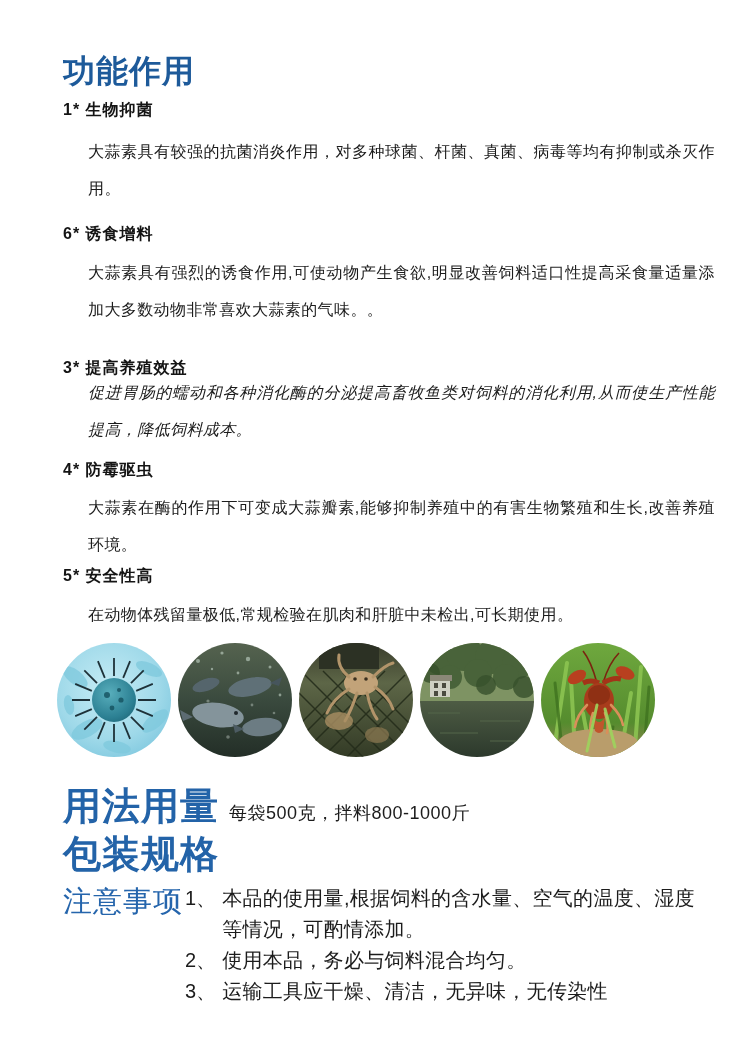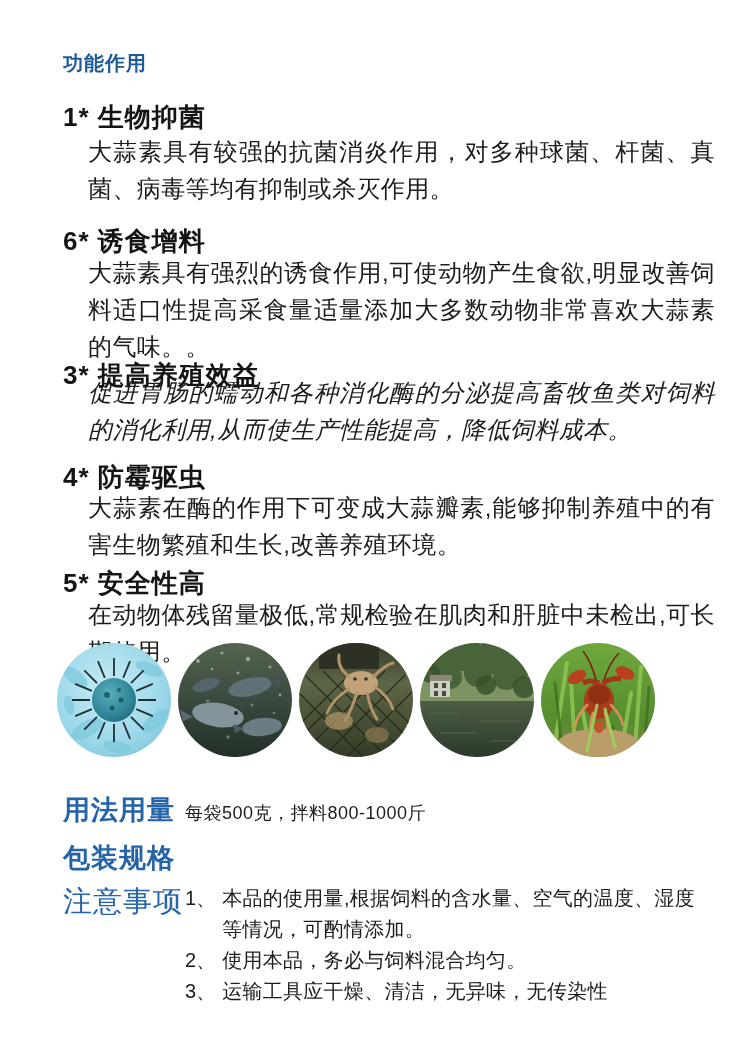--- a/index.html
+++ b/index.html
@@ -1,31 +1,31 @@
 <!DOCTYPE html>
 <html><head>
 <meta charset="utf-8">
 <style>
   html,body{margin:0;padding:0;background:#ffffff;}
   body{width:750px;height:1059px;position:relative;overflow:hidden;
        font-family:"Liberation Sans","DejaVu Sans",sans-serif;
        -webkit-font-smoothing:antialiased;}
   .abs{position:absolute;}
 
-  .page-title{left:63px;top:50px;font-size:20px;font-weight:bold;color:#1d5a9a;letter-spacing:1px;}
-
-  .sec-head{left:63px;font-size:26px;font-weight:bold;color:#141414;letter-spacing:1px;}
-  .sec-body{left:88px;width:627px;font-size:24px;line-height:37px;color:#1c1c1c;
+  .page-title{left:63px;top:50px;font-size:32px;font-weight:bold;color:#1d5a9a;letter-spacing:1px;}
+
+  .sec-head{left:63px;font-size:16px;font-weight:bold;color:#141414;letter-spacing:1px;}
+  .sec-body{left:88px;width:627px;font-size:16px;line-height:37px;color:#1c1c1c;
             letter-spacing:0.4px;text-align:justify;}
 
   .gallery{left:57px;top:643px;display:flex;gap:7px;}
   .gallery svg{display:block;}
 
   .info-row{left:63px;display:flex;align-items:baseline;gap:10px;white-space:nowrap;}
-  .info-label{font-size:27px;font-weight:bold;color:#2363a8;letter-spacing:1px;margin-top:11px;}
+  .info-label{font-size:38px;font-weight:bold;color:#2363a8;letter-spacing:1px;}
   .info-value{font-size:18px;color:#1c1c1c;letter-spacing:0.5px;}
 
   .notes-label{left:63px;top:882px;font-size:29px;font-weight:normal;color:#2565ac;letter-spacing:1px;}
   .notes-list{left:185px;top:883px;width:530px;}
   .note-item{display:flex;gap:6px;font-size:20px;line-height:31px;color:#1c1c1c;}
   .note-num{flex:0 0 auto;}
   .note-txt{width:488px;letter-spacing:0.3px;}
 </style>
 </head>
 <body>

